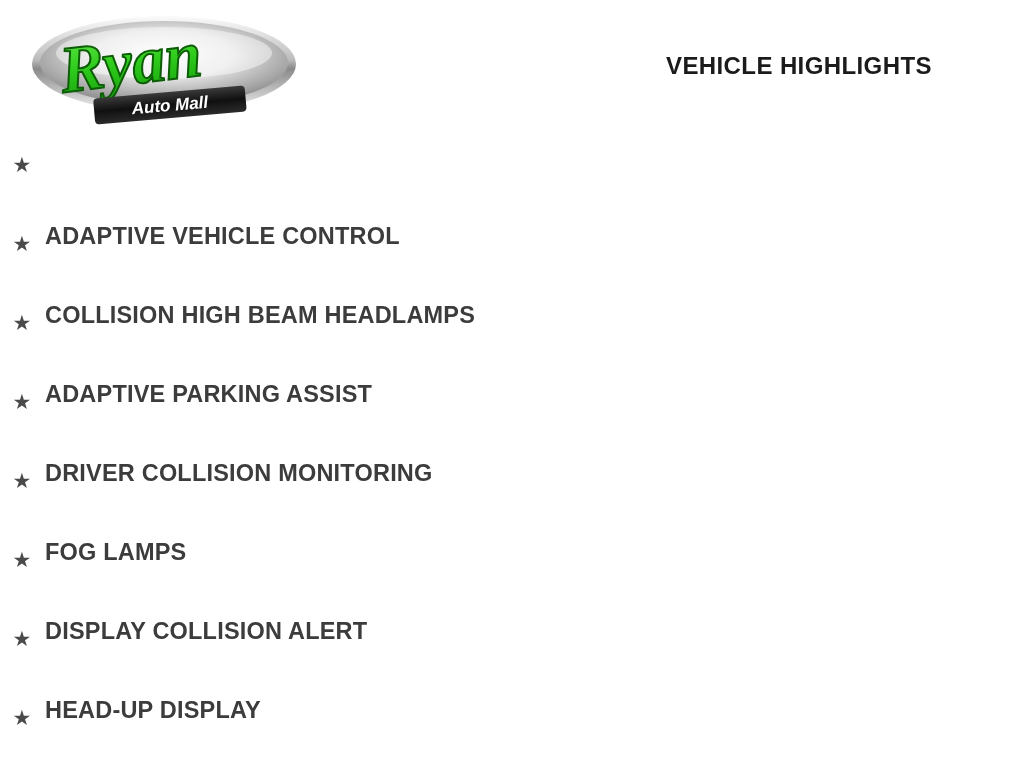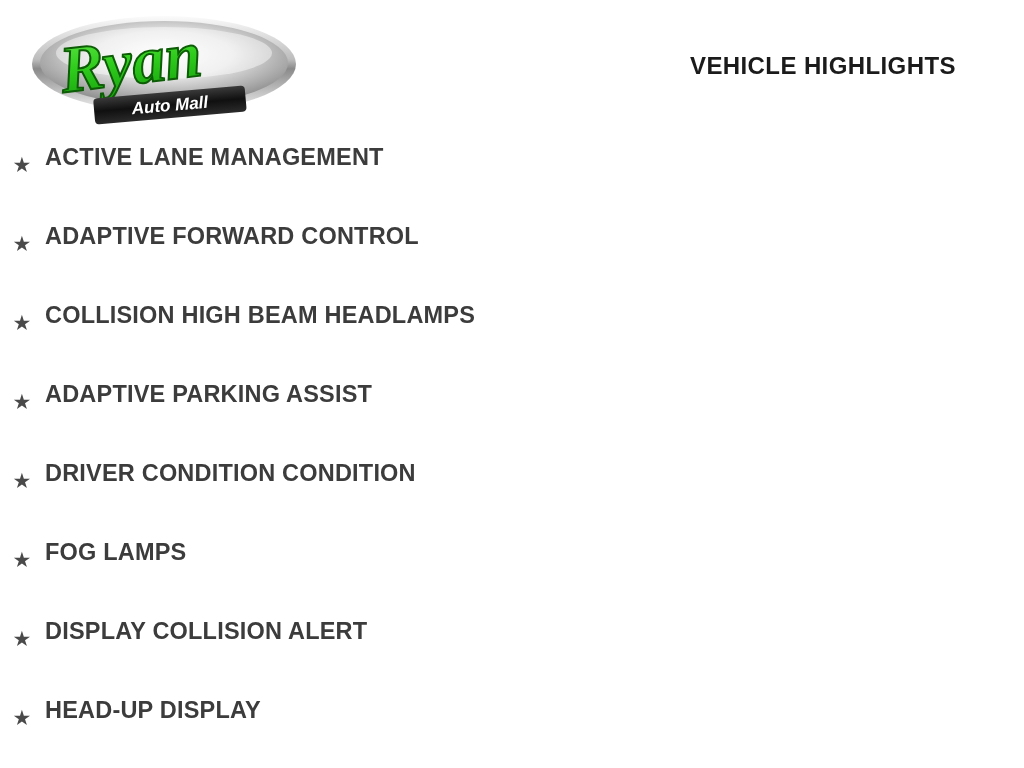--- a/index.html
+++ b/index.html
@@ -35,21 +35,20 @@
 
   .page-title {
     position: absolute;
     left: 666px;
     top: 52px;
     font-size: 24px;
     font-weight: bold;
     letter-spacing: 0.4px;
     color: #1b1b1b;
     white-space: nowrap;
-    margin-left: 24px;
   }
 
   
   .highlights {
     position: absolute;
     left: 0;
     top: 140px;
     width: 1024px;
     margin: 0;
     padding: 0;
@@ -131,41 +130,40 @@
       </svg>
     </div>
 
     <div class="page-title">VEHICLE HIGHLIGHTS</div>
   </div>
 
   <ul class="highlights">
 
     <li class="highlight-item">
       <span class="star-icon">★</span>
-      <span class="highlight-label">ACTIVE LANE MANAGEMENT</span>
     </li>
 
     <li class="highlight-item">
       <span class="star-icon">★</span>
-      <span class="highlight-label">ADAPTIVE FORWARD CONTROL</span>
+      <span class="highlight-label">ADAPTIVE VEHICLE CONTROL</span>
     </li>
 
     <li class="highlight-item">
       <span class="star-icon">★</span>
       <span class="highlight-label">COLLISION HIGH BEAM HEADLAMPS</span>
     </li>
 
     <li class="highlight-item">
       <span class="star-icon">★</span>
       <span class="highlight-label">ADAPTIVE PARKING ASSIST</span>
     </li>
 
     <li class="highlight-item">
       <span class="star-icon">★</span>
-      <span class="highlight-label">DRIVER CONDITION CONDITION</span>
+      <span class="highlight-label">DRIVER COLLISION MONITORING</span>
     </li>
 
     <li class="highlight-item">
       <span class="star-icon">★</span>
       <span class="highlight-label">FOG LAMPS</span>
     </li>
 
     <li class="highlight-item">
       <span class="star-icon">★</span>
       <span class="highlight-label">DISPLAY COLLISION ALERT</span>

